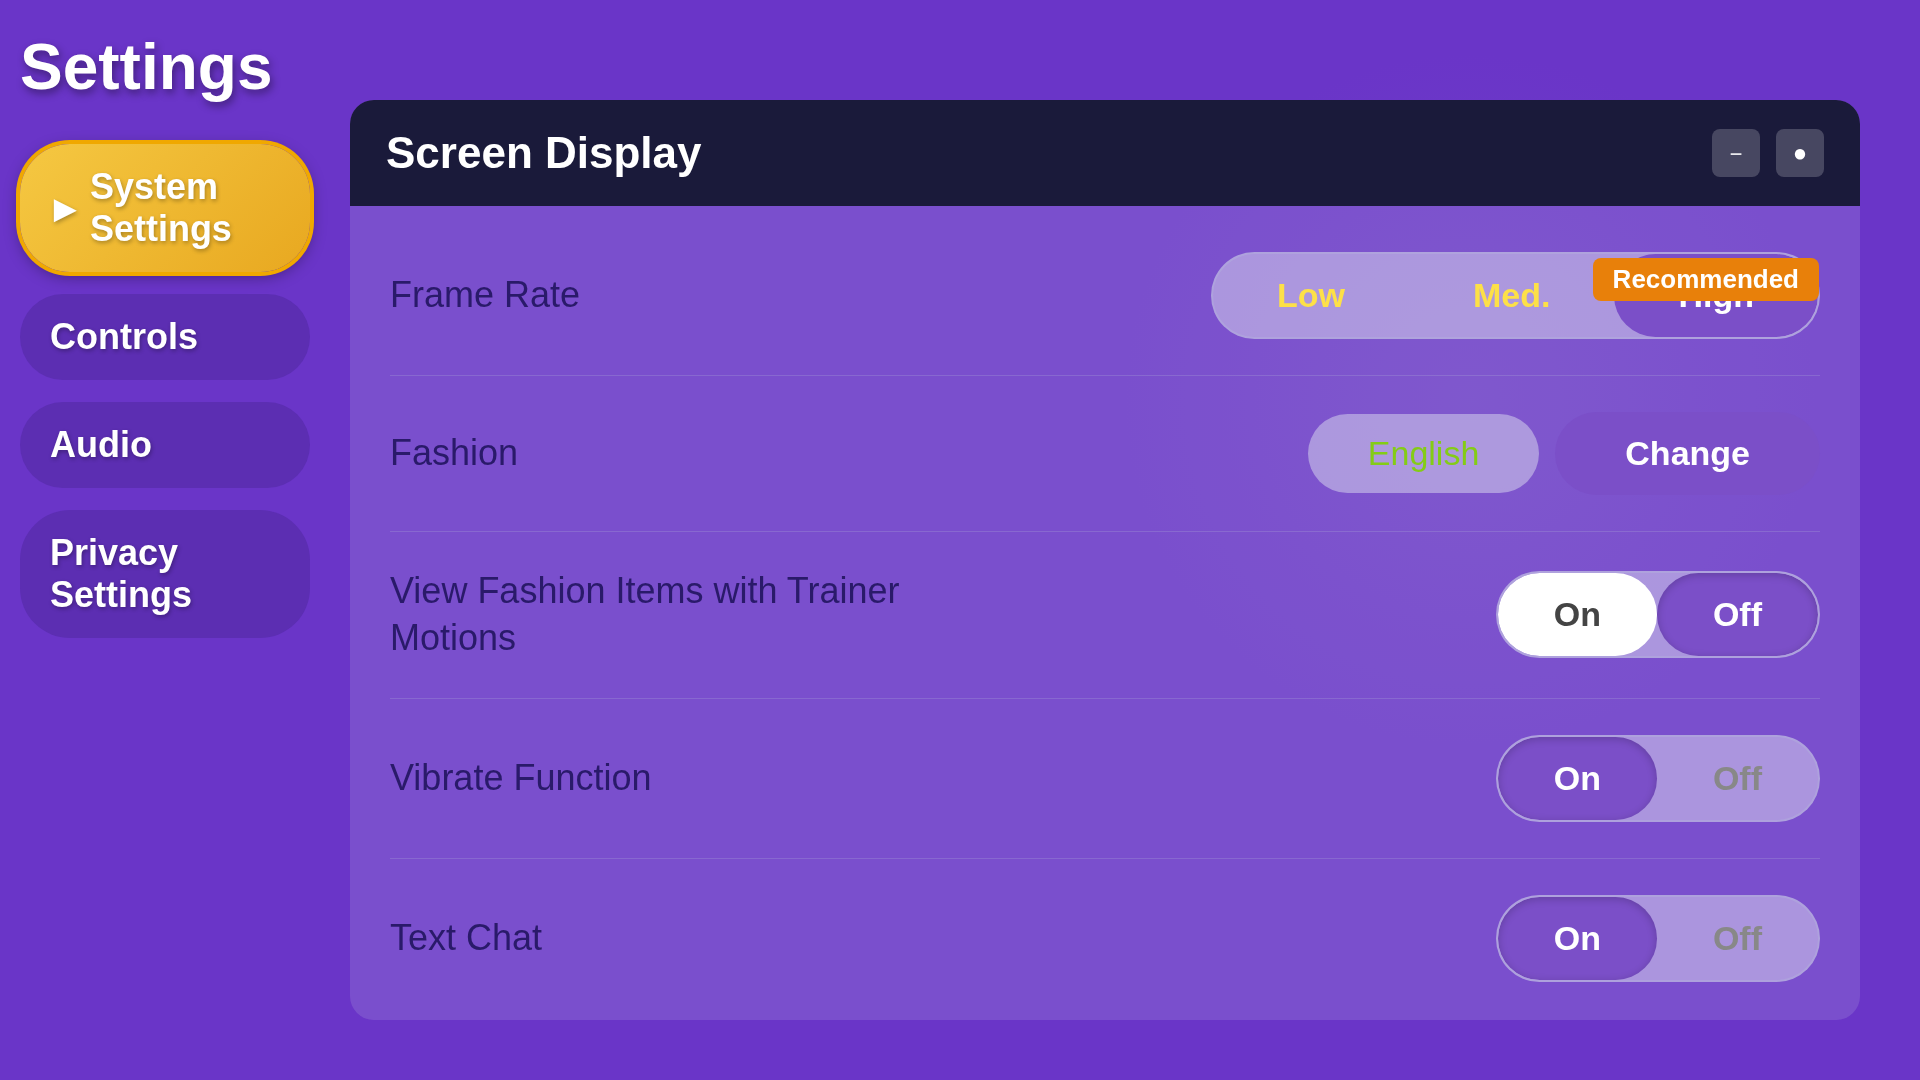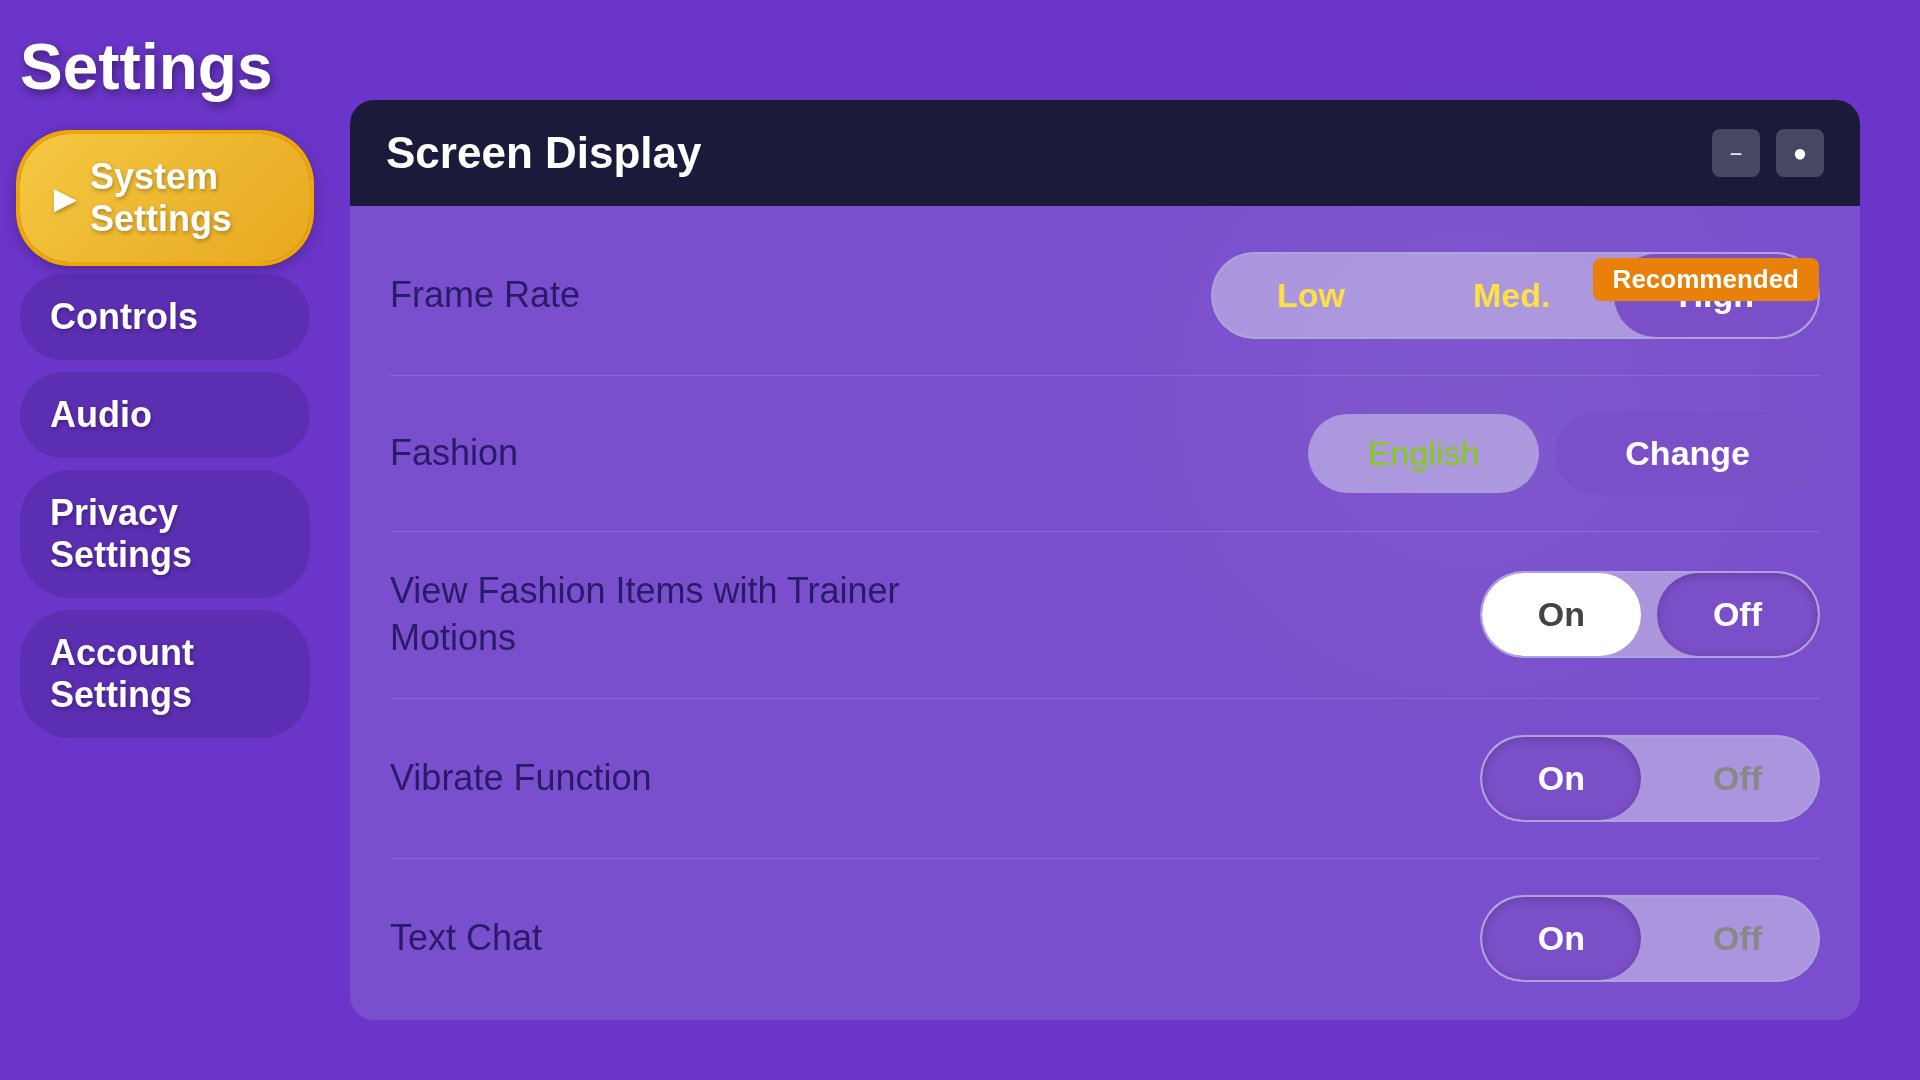--- a/index.html
+++ b/index.html
@@ -34,21 +34,21 @@
     
     .sidebar {
       position: absolute;
       left: 0;
       top: 0;
       width: 330px;
       height: 1080px;
       padding: 30px 20px;
       display: flex;
       flex-direction: column;
-      gap: 0;
+      gap: 10px;
     }
 
     .page-title {
       color: white;
       font-size: 64px;
       font-weight: 700;
       margin-bottom: 30px;
       text-shadow: 2px 4px 8px rgba(0,0,0,0.4);
     }
 
@@ -165,21 +165,20 @@
       position: relative;
     }
 
     
     .toggle-group {
       display: flex;
       border-radius: 50px;
       overflow: hidden;
       background: rgba(220,220,240,0.5);
       border: 2px solid rgba(180,180,220,0.4);
-      gap: 16px;
     }
 
     .toggle-btn {
       padding: 22px 56px;
       font-size: 34px;
       font-weight: 600;
       cursor: pointer;
       color: #888;
       background: transparent;
       border: none;
@@ -270,23 +269,20 @@
     <span>System Settings</span>
   </div>
   <div class="nav-item">
     <span>Controls</span>
   </div>
   <div class="nav-item">
     <span>Audio</span>
   </div>
   <div class="nav-item">
     <span>Privacy Settings</span>
-  </div>
-  <div class="nav-item">
-    <span>Account Settings</span>
   </div>
 </div>
 
 <div class="main-content">
   <div class="section-header">
     <span class="section-title">Screen Display</span>
     <div class="header-icons">
       <div class="header-icon">－</div>
       <div class="header-icon">●</div>
     </div>

